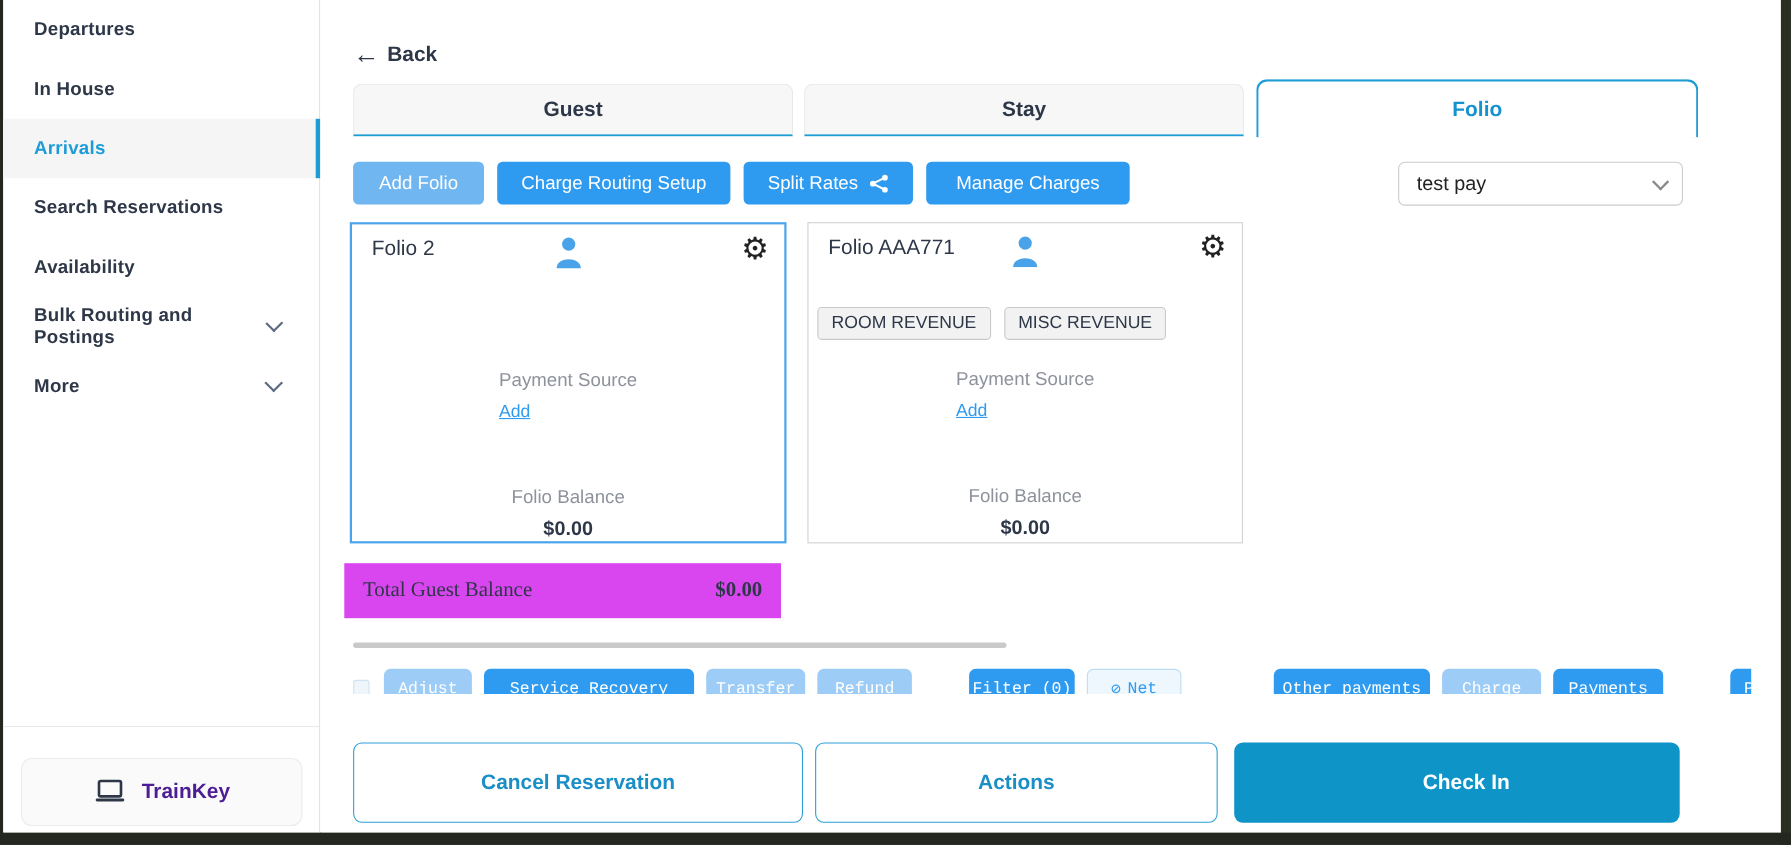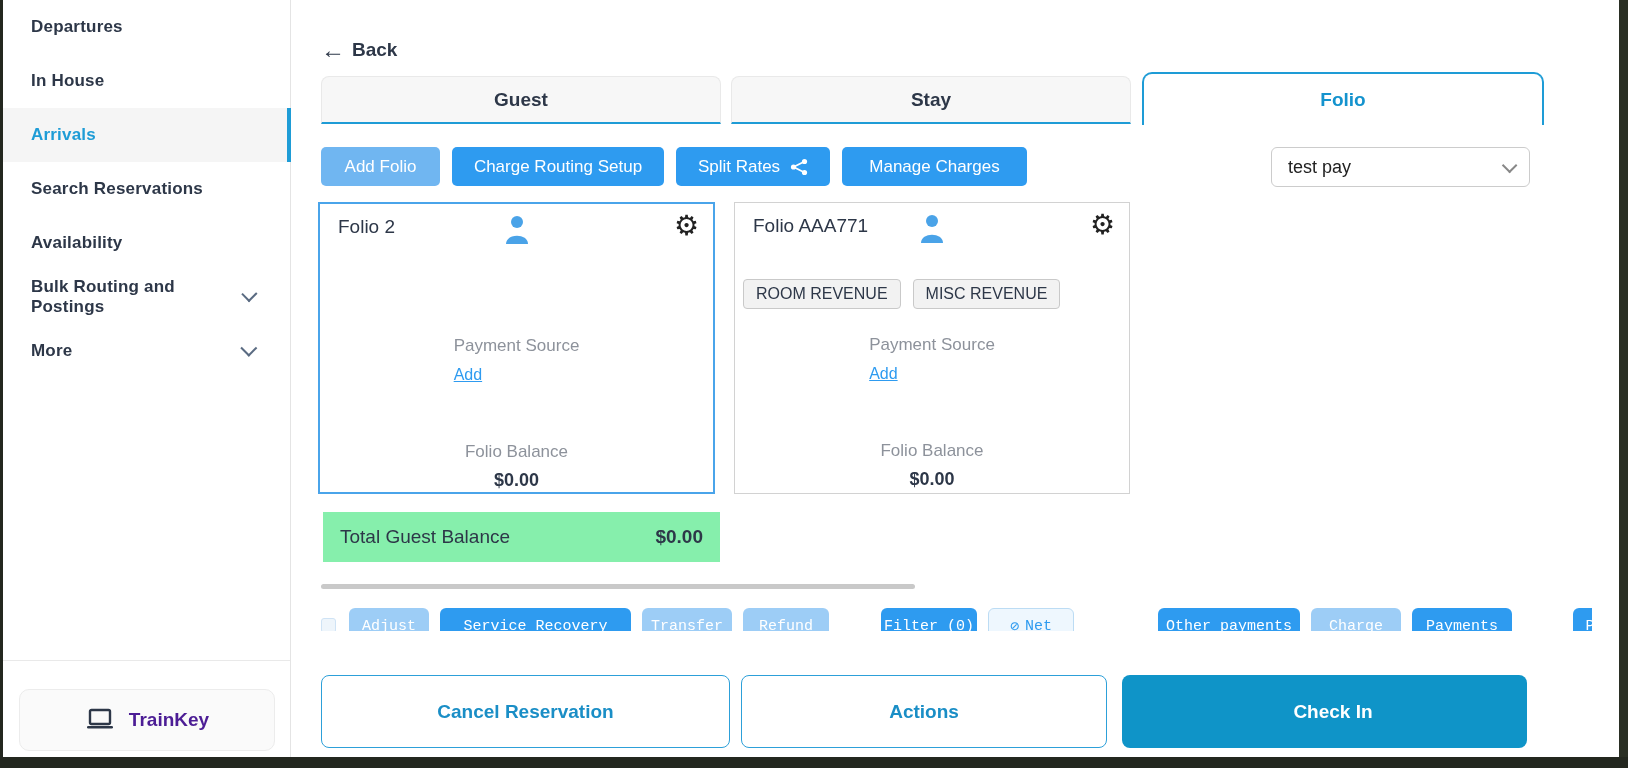--- a/index.html
+++ b/index.html
@@ -62,22 +62,22 @@
   .gear { position:absolute; right:14px; top:8px; font-size:28px; color:#222; cursor:pointer; line-height:1; }
   .tags { position:absolute; left:8px; top:76px; display:flex; gap:12px; }
   .tag { background:#f2f2f2; border:1px solid #c9c9c9; border-radius:4px; padding:5px 12px; font-size:16px; color:#2d3748; }
   .pay-src { position:absolute; left:50%; top:132px; transform:translateX(-50%); text-align:left; }
   .pay-src .label { font-size:17px; color:#8d929b; }
   .pay-src .add { display:inline-block; margin-top:10px; font-size:16px; color:#2e9bf0; text-decoration:underline; cursor:pointer; }
   .bal { position:absolute; left:0; right:0; top:238px; text-align:center; }
   .bal .label { font-size:17px; color:#8d929b; }
   .bal .amt { margin-top:8px; font-size:18px; font-weight:700; color:#2d3748; }
 
-  .total-bar { position:absolute; left:31px; top:512px; width:397px; height:50px; background:#86efac;
-               display:flex; align-items:center; padding:0 17px; }
+  .total-bar { position:absolute; left:21px; top:512px; width:397px; height:50px; background:#d946ef;
+               display:flex; align-items:center; padding:0 17px;font-family:Liberation Serif, serif; }
   .total-bar .label { flex:1; font-size:19px; color:#2d3748; }
   .total-bar .amt { font-size:19px; font-weight:700; color:#2d3748; }
 
   .hscroll { position:absolute; left:29px; top:584px; width:594px; height:5px; background:#c9c9c9; border-radius:3px; cursor:pointer; }
 
   
   .clip-row { position:absolute; left:0; top:607px; width:1300px; height:24px; overflow:hidden; }
   .clip-inner { position:absolute; left:0; top:0; height:40px; }
   .cbtn { position:absolute; top:1px; height:36px; border:none; border-radius:6px; color:#fff; font-size:15px;
           font-family:Liberation Mono, monospace; display:flex; align-items:center; justify-content:center; gap:6px; cursor:pointer;

